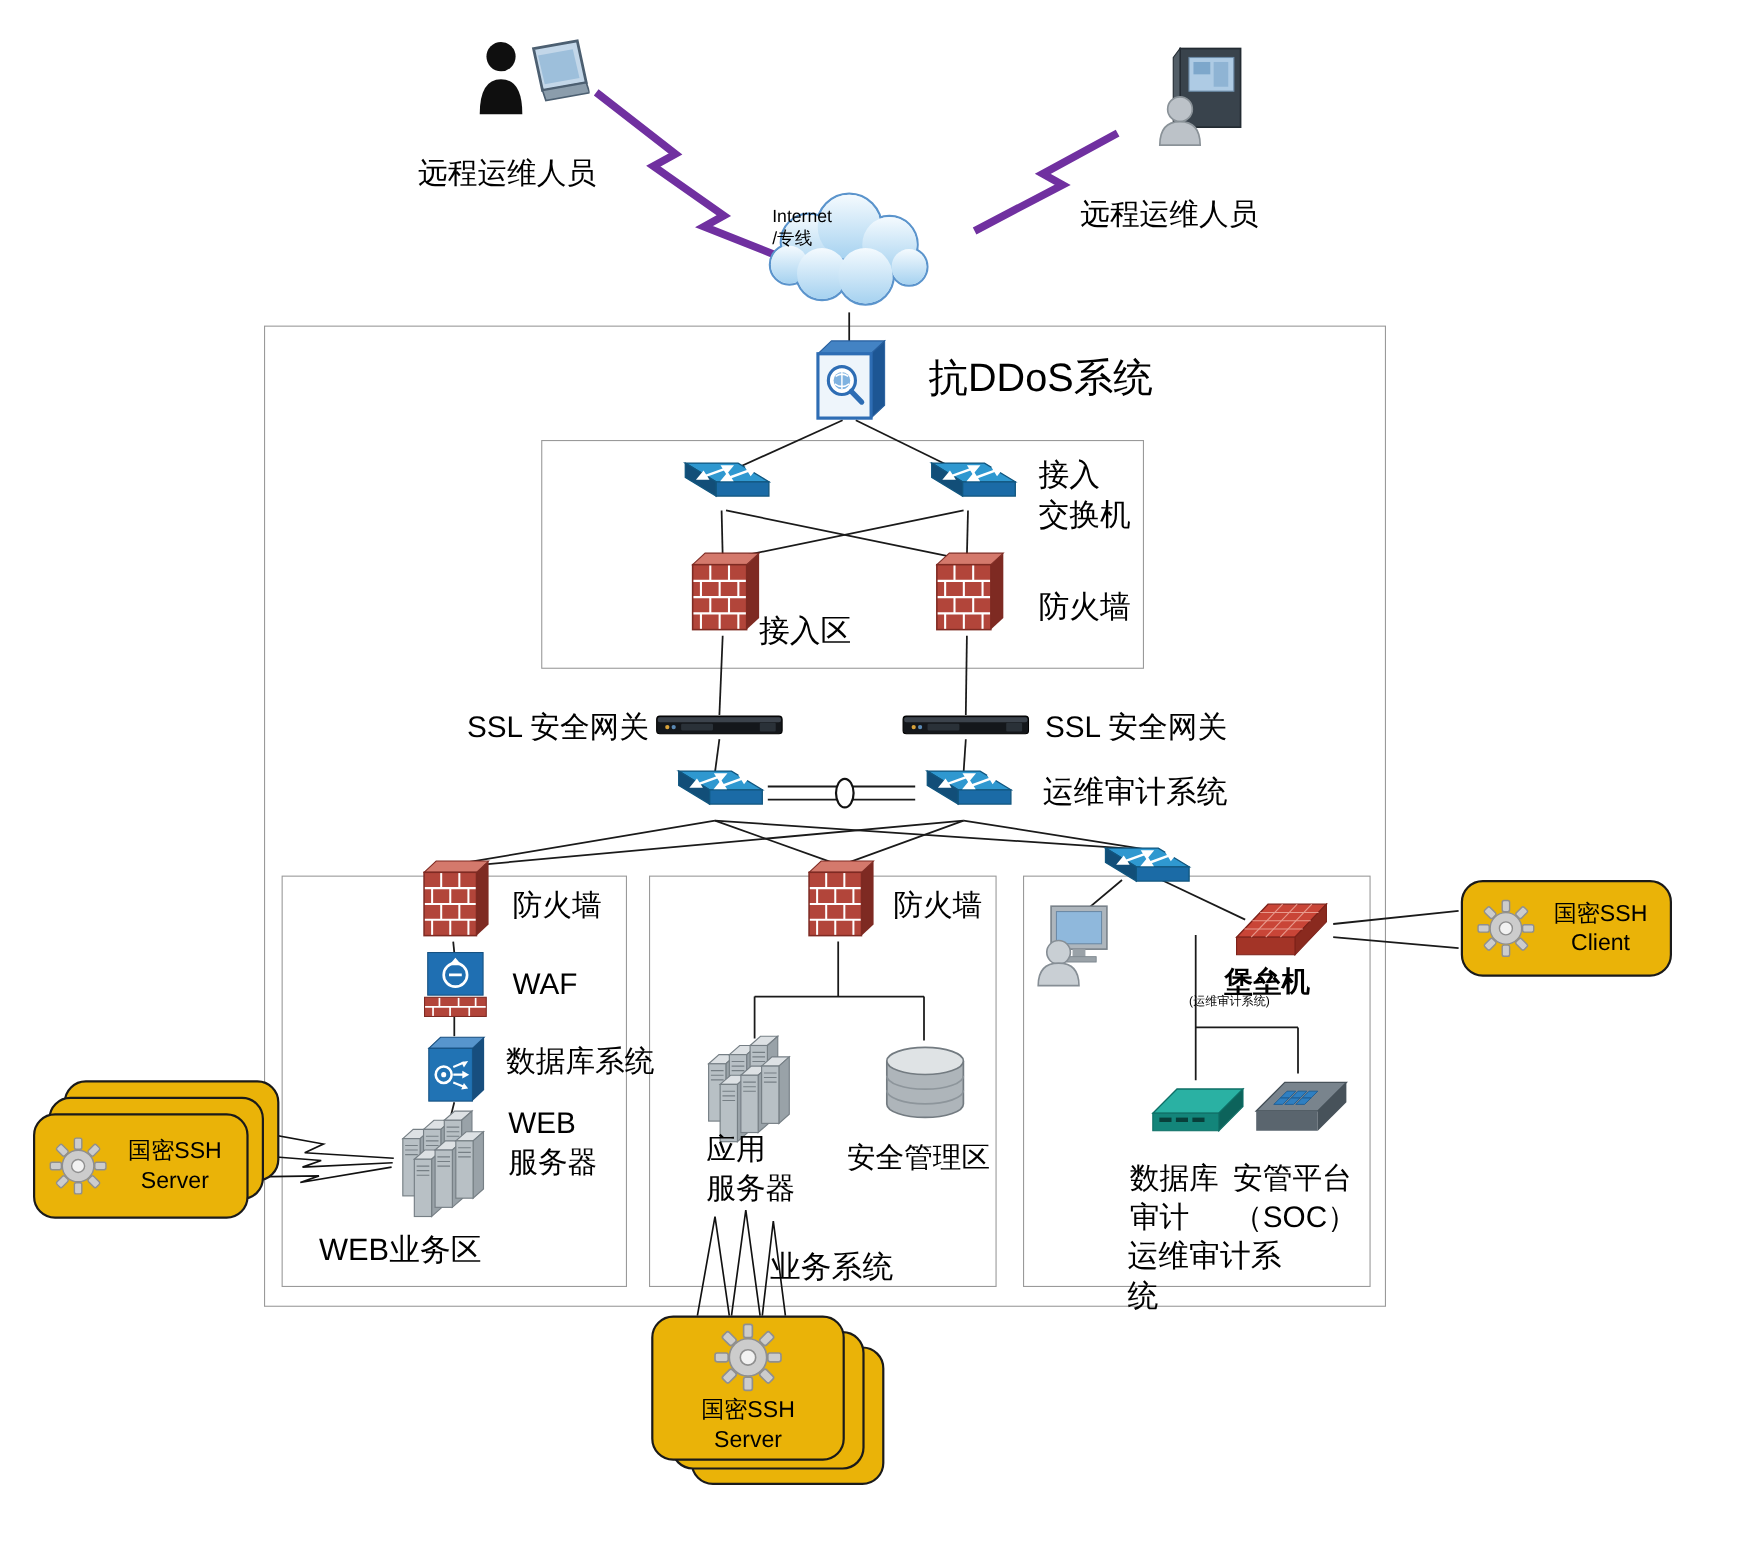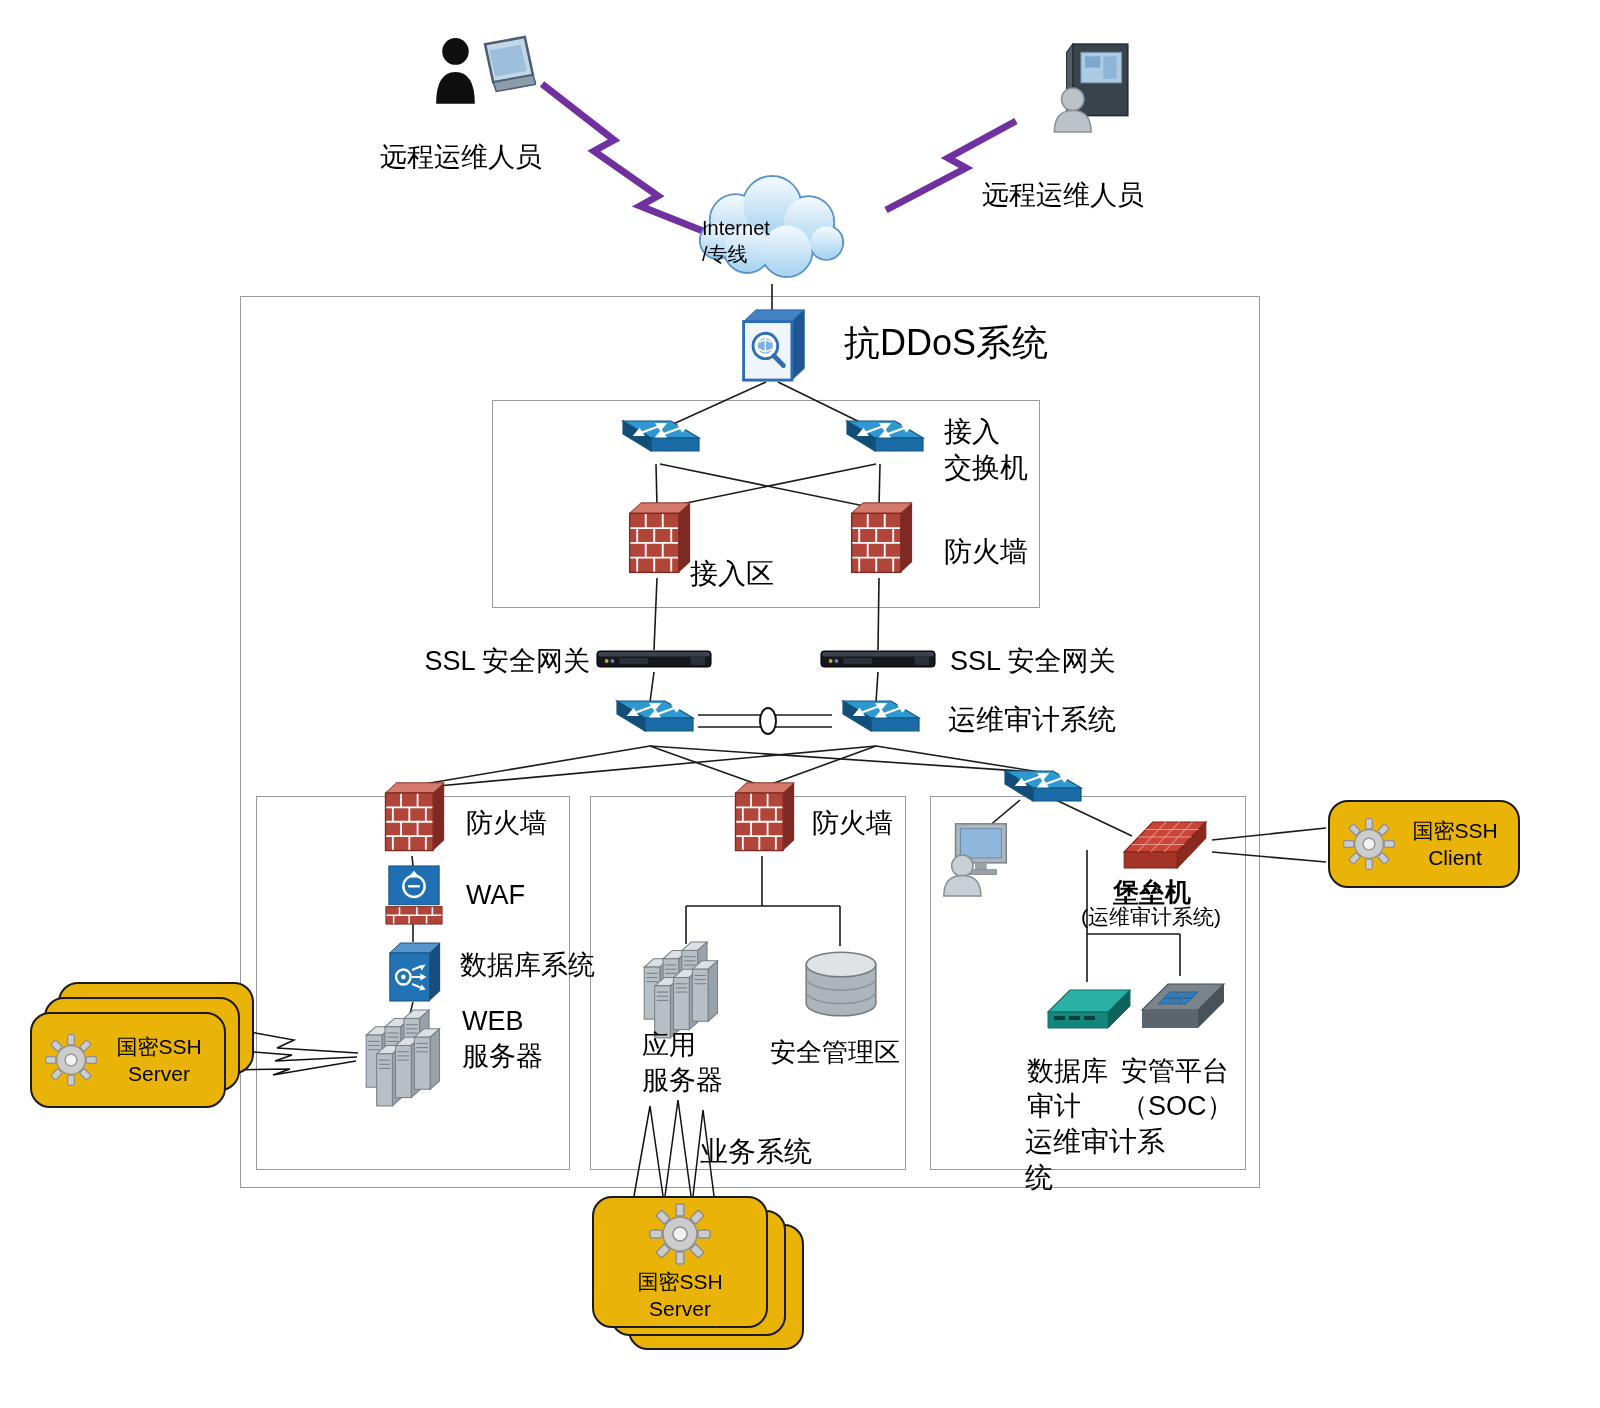--- a/index.html
+++ b/index.html
@@ -462,42 +462,43 @@
           <polygon points="42,30 48,24 56,24 50,30"></polygon>
           <polygon points="28,24 34,18 42,18 36,24"></polygon>
           <polygon points="38,24 44,18 52,18 46,24"></polygon>
           <polygon points="48,24 54,18 62,18 56,24"></polygon>
         </g>
       </svg>
     </div>
 
   <div class="lbl c" style="left:380px;top:140px;width:230px;">远程运维人员</div>
   <div class="lbl c" style="left:982px;top:178px;width:185px;">远程运维人员</div>
-  <div class="lbl c" style="left:702px;top:216px;width:140px;font-size:20px;">Internet
+  <div class="lbl c" style="left:702px;top:188px;width:140px;font-size:16px;">Internet
 /专线</div>
   <div class="lbl" style="left:844px;top:320px;font-size:36px;">抗DDoS系统</div>
   <div class="lbl" style="left:944px;top:414px;font-size:28px;">接入
 交换机</div>
   <div class="lbl" style="left:944px;top:534px;font-size:28px;">防火墙</div>
   <div class="lbl c" style="left:690px;top:556px;width:160px;font-size:28px;">接入区</div>
   <div class="lbl r" style="left:418px;top:644px;width:172px;">SSL 安全网关</div>
   <div class="lbl" style="left:950px;top:644px;">SSL 安全网关</div>
   <div class="lbl" style="left:948px;top:702px;font-size:28px;">运维审计系统</div>
   <div class="lbl" style="left:466px;top:806px;">防火墙</div>
   <div class="lbl" style="left:466px;top:878px;">WAF</div>
   <div class="lbl" style="left:460px;top:948px;">数据库系统</div>
   <div class="lbl" style="left:462px;top:1004px;">WEB
 服务器</div>
+  <div class="lbl c" style="left:290px;top:1118px;width:270px;font-size:28px;">WEB业务区</div>
   <div class="lbl" style="left:812px;top:806px;">防火墙</div>
   <div class="lbl c" style="left:642px;top:1028px;width:88px;">应用
 服务器</div>
   <div class="lbl c" style="left:770px;top:1036px;width:140px;font-size:26px;">安全管理区</div>
   <div class="lbl c" style="left:700px;top:1134px;width:136px;font-size:28px;">业务系统</div>
   <div class="lbl c b" style="left:1113px;top:876px;width:104px;font-size:26px;">堡垒机</div>
-  <div class="lbl c" style="left:1081px;top:904px;width:164px;font-size:21px;">(运维审计系统)</div>
+  <div class="lbl c" style="left:1081px;top:904px;width:164px;font-size:11px;">(运维审计系统)</div>
   <div class="lbl c" style="left:1027px;top:1054px;width:100px;">数据库
 审计</div>
   <div class="lbl c" style="left:1121px;top:1054px;width:124px;">安管平台
 （SOC）</div>
   <div class="lbl c" style="left:1025px;top:1124px;width:160px;font-size:28px;">运维审计系统</div>
 
   <div class="callout" style="left:30px;top:1012px;width:196px;height:96px;">
     <div class="co-row">
       <span class="co-gear">
           <svg viewBox="0 0 64 64" preserveAspectRatio="none">

